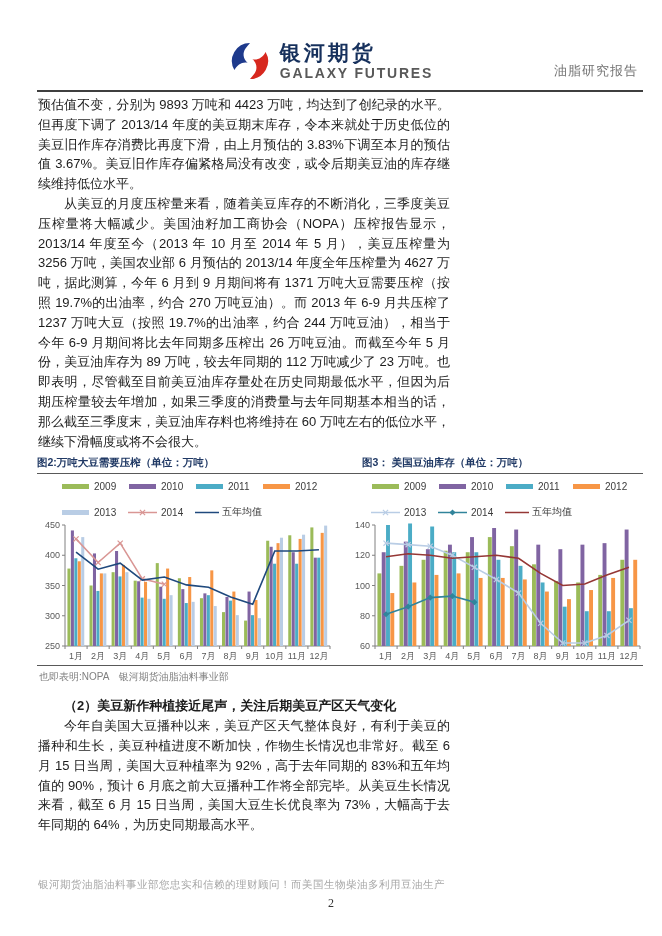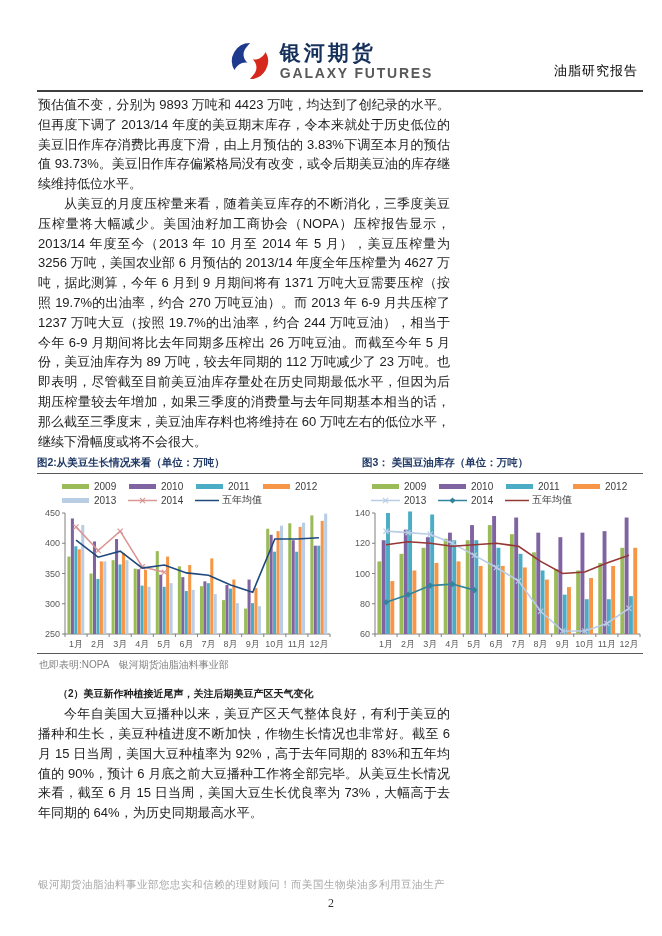--- a/index.html
+++ b/index.html
@@ -6,36 +6,36 @@
   .page{
     position:relative;width:662px;height:936px;margin:0 auto;background:#ffffff;
     font-family:"Liberation Sans","DejaVu Sans",sans-serif;color:#1c1c1c;overflow:hidden;
   }
   
   .header{position:relative;height:92px;}
   .logo{display:flex;justify-content:center;align-items:center;gap:9px;padding-top:40px;}
   .logo-text{display:flex;flex-direction:column;line-height:1;}
   .logo-cn{font-size:21px;font-weight:bold;color:#16305c;letter-spacing:3px;}
   .logo-en{font-size:14px;color:#595959;letter-spacing:1.8px;margin-top:3px;font-weight:bold;}
-  .report-type{position:absolute;right:24px;top:62px;font-size:13px;color:#000000;letter-spacing:1px;}
+  .report-type{position:absolute;right:24px;top:62px;font-size:13px;color:#737373;letter-spacing:1px;}
   .header-rule{position:absolute;left:37px;right:19px;bottom:0;border-top:2px solid #3f3f3f;height:0;}
   
   .main{padding-top:3px;}
   .para{margin:0 210px 0 38px;width:412px;font-size:13px;line-height:19.8px;text-align:justify;}
   .indent{text-indent:2em;}
-  .subheading{margin:7px 210px 0 38px;width:412px;font-size:10px;line-height:19.8px;text-indent:2em;font-weight:600;}
+  .subheading{margin:7px 210px 0 38px;width:412px;font-size:13px;line-height:19.8px;text-indent:2em;font-weight:600;}
   
   .fig-block{margin:5px 19px 0 37px;}
   .fig-captions{display:flex;align-items:flex-end;padding-bottom:3px;}
   .fig-cap{font-size:10.5px;font-weight:bold;color:#1f3864;width:309px;}
   .fig-cap-right{width:auto;flex:1;padding-left:16px;}
   .rule{border-top:1px solid #595959;height:0;}
   .charts-row{display:flex;gap:14px;padding-top:2px;}
   .chart{width:296px;}
-  .legend{display:grid;grid-template-columns:repeat(4,67px);row-gap:0;margin:3px 0 0 24px;}
+  .legend{display:grid;grid-template-columns:repeat(4,67px);row-gap:12px;margin:3px 0 0 24px;}
   .lg-item{display:flex;align-items:center;gap:3px;height:14px;font-size:10px;color:#3b3b3b;white-space:nowrap;}
   .chart svg{display:block;}
   .chart text.tick{font-size:9px;fill:#595959;font-family:"Liberation Sans",sans-serif;}
   .source{font-size:10px;color:#808080;padding:4px 0 5px 2px;}
   
   .footer-disclaimer{position:absolute;left:38px;top:878px;font-size:10.5px;color:#a6a6a6;letter-spacing:0.5px;}
   .footer-pagenum{position:absolute;left:0;right:0;top:896px;text-align:center;font-size:12px;color:#333;font-family:"Liberation Serif",serif;}
 </style>
 </head>
 <body>
@@ -51,26 +51,26 @@
       <div class="logo-text">
         <span class="logo-cn">银河期货</span>
         <span class="logo-en">GALAXY FUTURES</span>
       </div>
     </div>
     <div class="report-type">油脂研究报告</div>
     <div class="header-rule"></div>
   </div>
 
   <div class="main">
-    <p class="para">预估值不变，分别为 9893 万吨和 4423 万吨，均达到了创纪录的水平。但再度下调了 2013/14 年度的美豆期末库存，令本来就处于历史低位的美豆旧作库存消费比再度下滑，由上月预估的 3.83%下调至本月的预估值 93.73%。美豆旧作库存偏紧格局没有改变，或令后期美豆油的库存继续维持低位水平。</p>
+    <p class="para">预估值不变，分别为 9893 万吨和 4423 万吨，均达到了创纪录的水平。但再度下调了 2013/14 年度的美豆期末库存，令本来就处于历史低位的美豆旧作库存消费比再度下滑，由上月预估的 3.83%下调至本月的预估值 3.67%。美豆旧作库存偏紧格局没有改变，或令后期美豆油的库存继续维持低位水平。</p>
     <p class="para indent">从美豆的月度压榨量来看，随着美豆库存的不断消化，三季度美豆压榨量将大幅减少。美国油籽加工商协会（NOPA）压榨报告显示，2013/14 年度至今（2013 年 10 月至 2014 年 5 月），美豆压榨量为 3256 万吨，美国农业部 6 月预估的 2013/14 年度全年压榨量为 4627 万吨，据此测算，今年 6 月到 9 月期间将有 1371 万吨大豆需要压榨（按照 19.7%的出油率，约合 270 万吨豆油）。而 2013 年 6-9 月共压榨了 1237 万吨大豆（按照 19.7%的出油率，约合 244 万吨豆油），相当于今年 6-9 月期间将比去年同期多压榨出 26 万吨豆油。而截至今年 5 月份，美豆油库存为 89 万吨，较去年同期的 112 万吨减少了 23 万吨。也即表明，尽管截至目前美豆油库存量处在历史同期最低水平，但因为后期压榨量较去年增加，如果三季度的消费量与去年同期基本相当的话，那么截至三季度末，美豆油库存料也将维持在 60 万吨左右的低位水平，继续下滑幅度或将不会很大。</p>
 
     <div class="fig-block">
       <div class="fig-captions">
-        <span class="fig-cap">图2:从美豆生长情况来看（单位：万吨）</span>
+        <span class="fig-cap">图2:万吨大豆需要压榨（单位：万吨）</span>
         <span class="fig-cap fig-cap-right">图3：  美国豆油库存（单位：万吨）</span>
       </div>
       <div class="rule"></div>
       <div class="charts-row">
         <div class="chart">
           <div class="legend">
               <div class="lg-item">
                 <svg width="30" height="9">
                   <rect x="1" y="2" width="27" height="5" fill="#9BBB59"></rect>
                 </svg>

